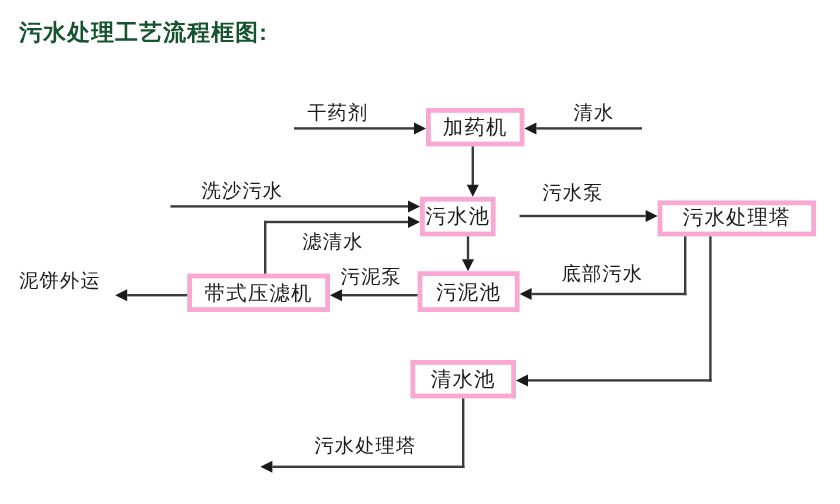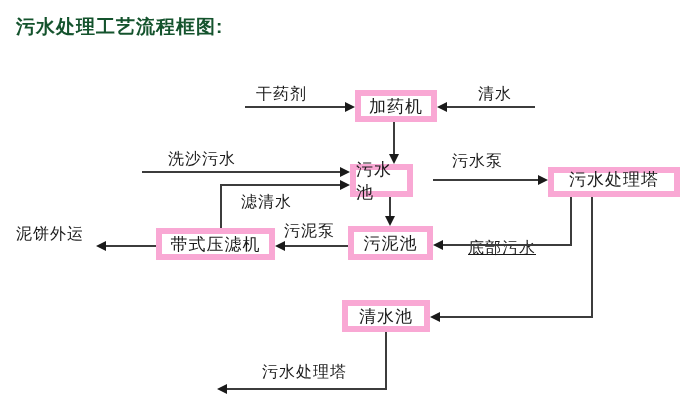--- a/index.html
+++ b/index.html
@@ -5,21 +5,21 @@
   html,body{margin:0;padding:0;background:#fff;}
   #stage{
     position:relative;width:700px;height:420px;background:#ffffff;
     font-family:"Liberation Sans",sans-serif;color:#000;overflow:hidden;
   }
   .title{
     position:absolute;left:16px;top:14px;font-size:19px;font-weight:bold;
     letter-spacing:1px;color:#14532d;
   }
   .node{
-    position:absolute;box-sizing:border-box;border:6px solid #f9a8d4;background:#fff;
+    position:absolute;box-sizing:border-box;border:4px solid #f9a8d4;background:#fff;
     display:flex;align-items:center;justify-content:center;
     font-size:17px;letter-spacing:1px;color:#1a1a1a;
   }
   .lbl{
     position:absolute;font-size:16px;letter-spacing:1px;color:#1a1a1a;white-space:nowrap;
   }
   .hline,.vline{position:absolute;background:#3c3c3c;}
   .hline{height:2px;}
   .vline{width:2px;}
   .arr{position:absolute;width:0;height:0;}
@@ -66,41 +66,41 @@
   <div class="hline" style="left:447px;top:106px;width:88px;"></div>
   <div class="arr arr-l" style="left:437px;top:102px;"></div>
 
   <div class="vline" style="left:393px;top:122px;height:34px;"></div>
   <div class="arr arr-d" style="left:389px;top:154px;"></div>
 
   <div class="lbl" style="left:168px;top:149px;">洗沙污水</div>
   <div class="hline" style="left:142px;top:171px;width:198px;"></div>
   <div class="arr arr-r" style="left:340px;top:167px;"></div>
 
-  <div class="lbl" style="left:241px;top:192px;">滤清水</div>
+  <div class="lbl" style="left:252px;top:192px;">滤清水</div>
   <div class="vline" style="left:220px;top:184px;height:44px;"></div>
   <div class="hline" style="left:220px;top:184px;width:120px;"></div>
   <div class="arr arr-r" style="left:340px;top:180px;"></div>
 
   <div class="lbl" style="left:452px;top:151px;">污水泵</div>
   <div class="hline" style="left:433px;top:179px;width:105px;"></div>
   <div class="arr arr-r" style="left:538px;top:175px;"></div>
 
   <div class="vline" style="left:389px;top:197px;height:19px;"></div>
   <div class="arr arr-d" style="left:385px;top:216px;"></div>
 
   <div class="lbl" style="left:284px;top:221px;">污泥泵</div>
   <div class="hline" style="left:285px;top:245px;width:63px;"></div>
   <div class="arr arr-l" style="left:275px;top:241px;"></div>
 
   <div class="lbl" style="left:16px;top:224px;">泥饼外运</div>
   <div class="hline" style="left:106px;top:245px;width:50px;"></div>
   <div class="arr arr-l" style="left:96px;top:241px;"></div>
 
-  <div class="lbl" style="left:468px;top:238px;text-decoration:underline;">底部污水</div>
+  <div class="lbl" style="left:468px;top:218px;">底部污水</div>
   <div class="vline" style="left:570px;top:197px;height:49px;"></div>
   <div class="hline" style="left:443px;top:244px;width:129px;"></div>
   <div class="arr arr-l" style="left:433px;top:240px;"></div>
 
   <div class="vline" style="left:591px;top:197px;height:121px;"></div>
   <div class="hline" style="left:440px;top:316px;width:153px;"></div>
   <div class="arr arr-l" style="left:430px;top:312px;"></div>
 
   <div class="lbl" style="left:262px;top:362px;">污水处理塔</div>
   <div class="vline" style="left:385px;top:332px;height:58px;"></div>

